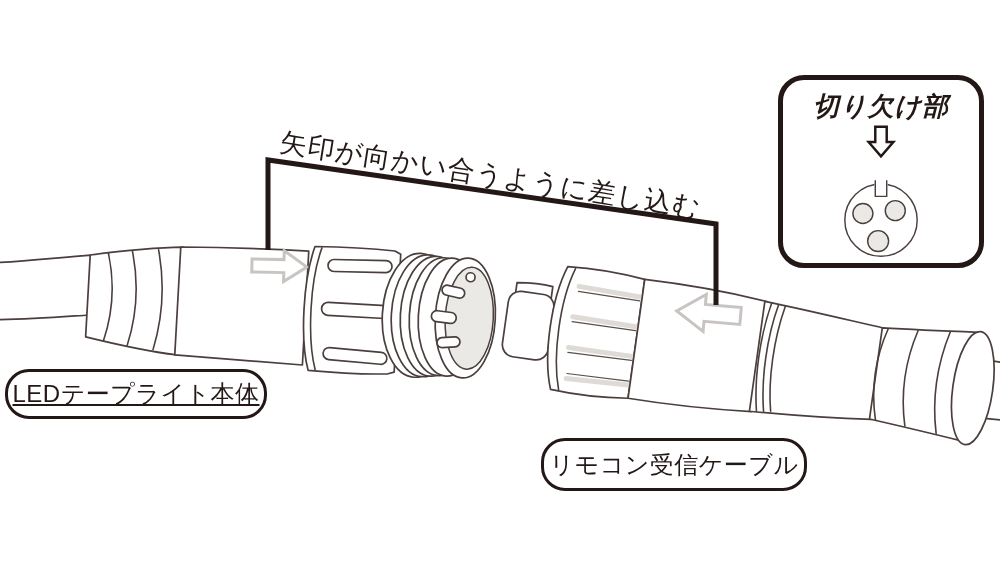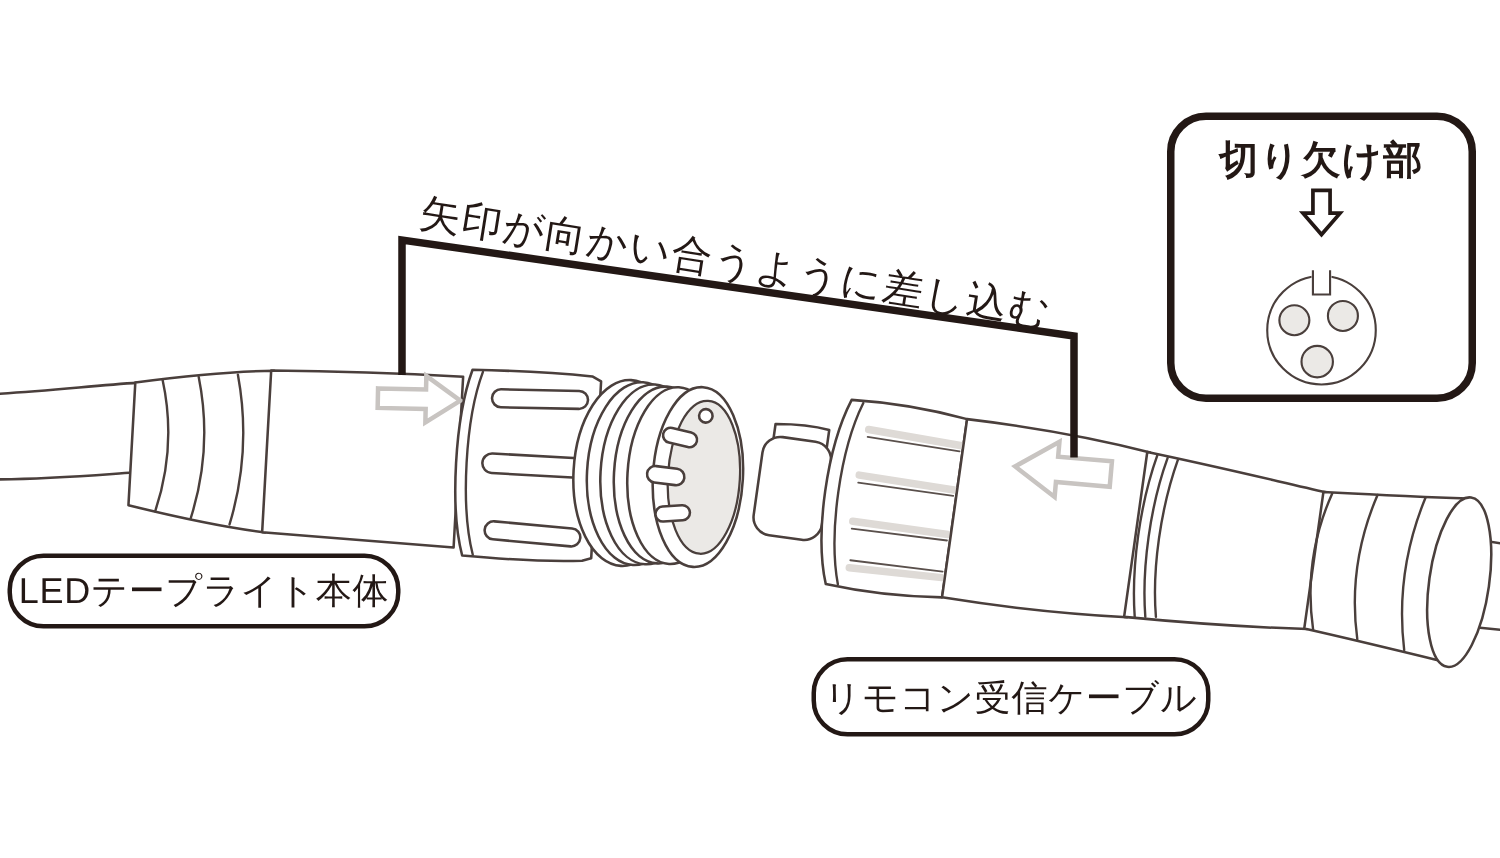--- a/index.html
+++ b/index.html
@@ -20,29 +20,29 @@
   .annotation{
     position:absolute;left:283px;top:124px;
     transform:rotate(9deg);transform-origin:0 0;
     font-size:27px;font-weight:500;letter-spacing:1px;white-space:nowrap;
   }
   .pill{
     position:absolute;display:flex;align-items:center;justify-content:center;
     border:3.5px solid #231815;border-radius:24px;background:#fff;
     font-size:24px;font-weight:500;letter-spacing:0.5px;white-space:nowrap;
   }
-  .pill-left{left:5px;top:369px;width:256px;height:44px;}
+  .pill-left{left:5px;top:369px;width:256px;height:44px;text-decoration:underline;}
   .pill-right{left:541px;top:438px;width:260px;height:47px;text-align:right;}
 
   .inset{
     position:absolute;left:778px;top:75px;width:196px;height:183px;
     border:5px solid #231815;border-radius:26px;background:#fff;
     display:flex;flex-direction:column;align-items:center;
   }
-  .inset-title{margin-top:9px;font-size:26px;font-weight:600;letter-spacing:1px;white-space:nowrap;}
+  .inset-title{margin-top:9px;font-size:26px;font-weight:600;letter-spacing:1px;white-space:nowrap;font-style:italic;}
 </style>
 </head>
 <body>
 
 <div class="stage">
 
   <svg class="art" width="1000" height="572" viewBox="0 0 1000 572">
 
     <g transform="translate(0,292) rotate(3.2)">
 

